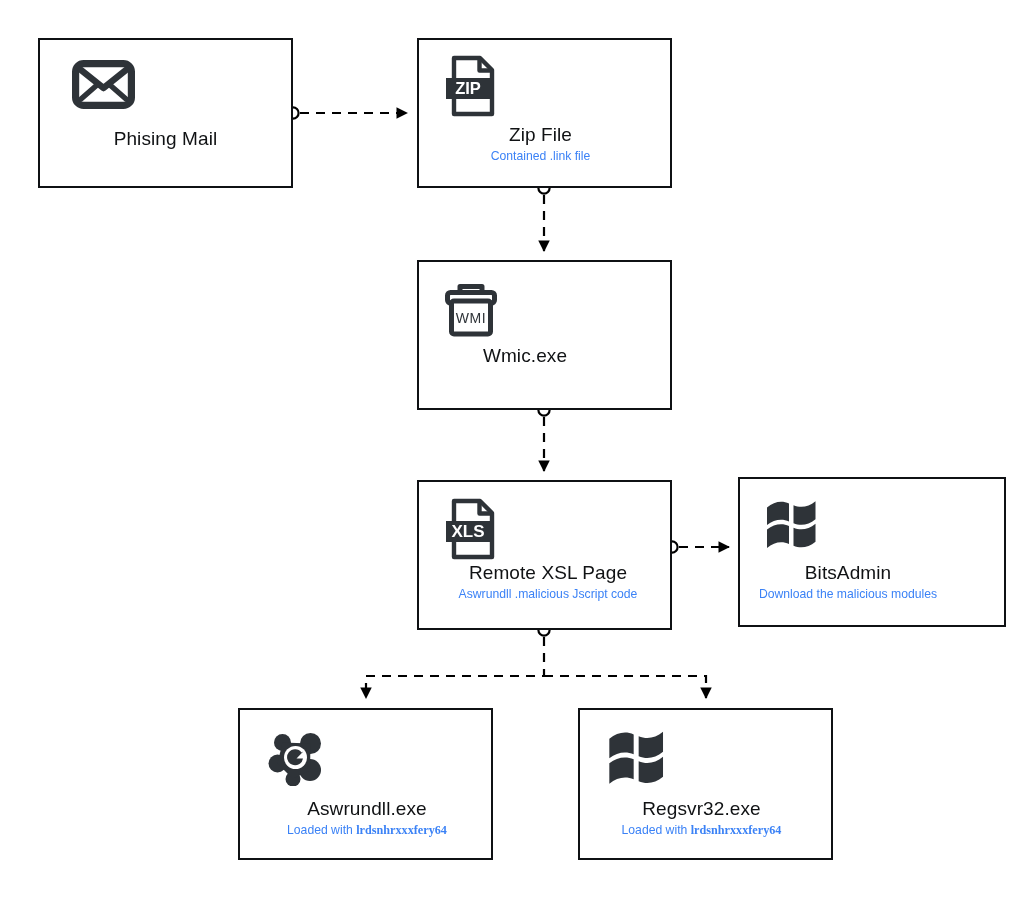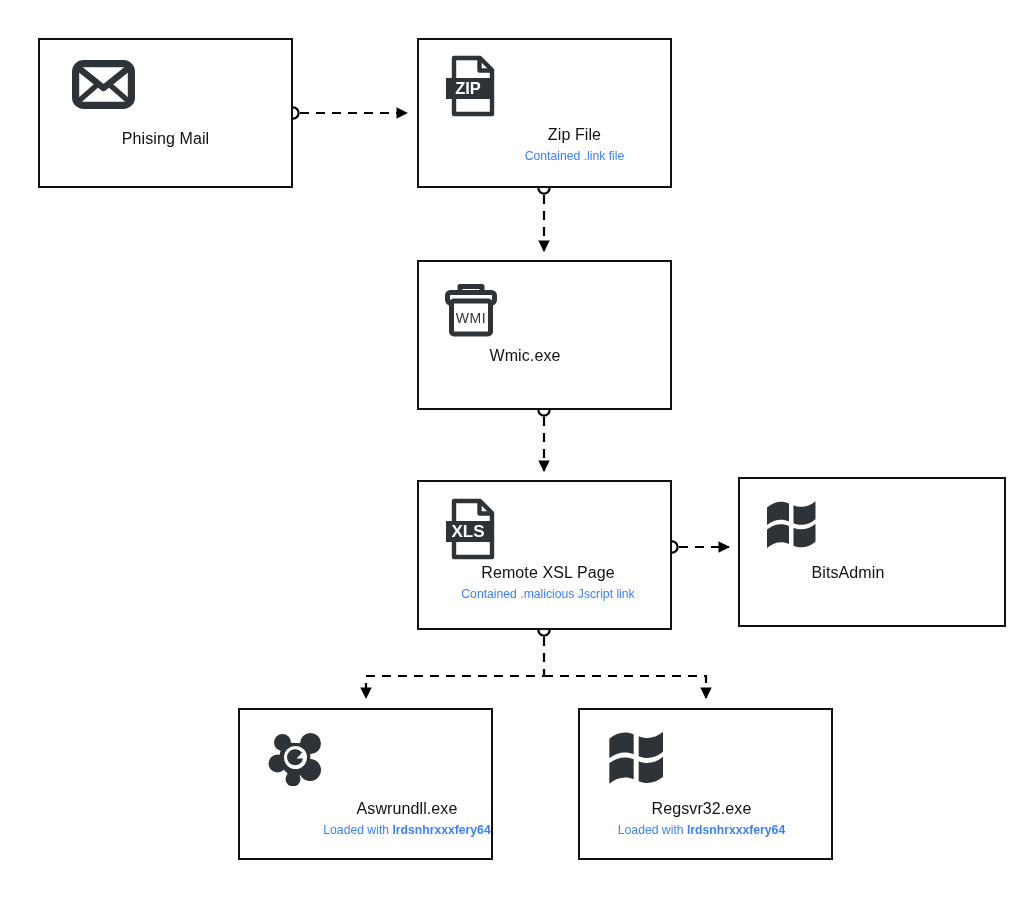--- a/index.html
+++ b/index.html
@@ -44,37 +44,38 @@
   }
   .node-text {
     position: absolute;
     left: 0;
     right: 0;
     text-align: center;
     padding: 0 6px;
     box-sizing: border-box;
   }
   .node-title {
-    font-size: 16px;
+    font-size: 19px;
     line-height: 22px;
     color: #101214;
     font-weight: 400;
     letter-spacing: 0.1px;
     white-space: nowrap;
   }
   .node-sub {
     font-size: 12.2px;
     line-height: 16px;
     color: #3b82f6;
     font-weight: 400;
     margin-top: 2px;
     white-space: nowrap;
   }
   .node-sub b {
     font-weight: 700;
+    font-family: Liberation Serif, serif;
   }
   
   #node-phishing-mail { left: 38px;  top: 38px;  width: 255px; height: 150px; }
   #node-zip-file      { left: 417px; top: 38px;  width: 255px; height: 150px; }
   #node-wmic          { left: 417px; top: 260px; width: 255px; height: 150px; }
   #node-remote-xsl    { left: 417px; top: 480px; width: 255px; height: 150px; }
   #node-bitsadmin     { left: 738px; top: 477px; width: 268px; height: 150px; }
   #node-aswrundll     { left: 238px; top: 708px; width: 255px; height: 152px; }
   #node-regsvr32      { left: 578px; top: 708px; width: 255px; height: 152px; }
 
@@ -148,21 +149,21 @@
   </div>
 
   <div class="node" id="node-zip-file">
   </div>
   <svg class="node-icon ic-zip" width="56" height="62" viewBox="0 0 56 62" xmlns="http://www.w3.org/2000/svg">
     <path d="M 11 3 L 37 3 L 49 15 L 49 59 L 11 59 Z" fill="#ffffff" stroke="#2e3338" stroke-width="4.4" stroke-linejoin="round"></path>
     <path d="M 36.5 3.6 L 36.5 15.5 L 48.4 15.5" fill="none" stroke="#2e3338" stroke-width="4.4" stroke-linejoin="round"></path>
     <rect x="3" y="23" width="44" height="21" fill="#2e3338"></rect>
     <text x="25" y="39.2" font-family="'Liberation Sans', sans-serif" font-size="16.5" font-weight="700" fill="#ffffff" text-anchor="middle">ZIP</text>
   </svg>
-  <div class="node-text t-zip" style="left:432px; width:285px;">
+  <div class="node-text t-zip" style="left:398px; width:285px;">
     <div class="node-title">Zip File</div>
     <div class="node-sub">Contained .link file</div>
   </div>
 
   <div class="node" id="node-wmic">
   </div>
   <svg class="node-icon ic-wmi" width="56" height="56" viewBox="0 0 56 56" xmlns="http://www.w3.org/2000/svg">
     <path d="M 17 9 L 17 3.5 L 39 3.5 L 39 9" fill="none" stroke="#2e3338" stroke-width="5" stroke-linejoin="round"></path>
     <rect x="4.5" y="9.5" width="47" height="10.5" rx="3" ry="3" fill="none" stroke="#2e3338" stroke-width="5"></rect>
     <rect x="8.5" y="18" width="39" height="33" rx="2.5" ry="2.5" fill="#ffffff" stroke="#2e3338" stroke-width="5"></rect>
@@ -175,51 +176,52 @@
   <div class="node" id="node-remote-xsl">
   </div>
   <svg class="node-icon ic-xls" width="56" height="62" viewBox="0 0 56 62" xmlns="http://www.w3.org/2000/svg">
     <path d="M 11 3 L 37 3 L 49 15 L 49 59 L 11 59 Z" fill="#ffffff" stroke="#2e3338" stroke-width="4.4" stroke-linejoin="round"></path>
     <path d="M 36.5 3.6 L 36.5 15.5 L 48.4 15.5" fill="none" stroke="#2e3338" stroke-width="4.4" stroke-linejoin="round"></path>
     <rect x="3" y="23" width="44" height="21" fill="#2e3338"></rect>
     <text x="25" y="39.4" font-family="'Liberation Sans', sans-serif" font-size="17" font-weight="700" fill="#ffffff" text-anchor="middle">XLS</text>
   </svg>
   <div class="node-text t-remote" style="left:417px; width:262px;">
     <div class="node-title">Remote XSL Page</div>
-    <div class="node-sub">Contained .malicious Jscript link</div>
+    <div class="node-sub">Aswrundll .malicious Jscript code</div>
   </div>
 
   <div class="node" id="node-bitsadmin">
   </div>
   <svg class="node-icon ic-win-bits" width="56" height="52" viewBox="0 0 56 52" xmlns="http://www.w3.org/2000/svg">
     <path d="M 3 10.5 C 10 4.5 18 3.5 25 6.5 L 25 24.5 C 18 21.5 10 22.5 3 28 Z" fill="#2e3338"></path>
     <path d="M 29.5 8.2 C 36.5 11.2 44.5 10.2 51.5 4.2 L 51.5 22.2 C 44.5 28.2 36.5 29.2 29.5 26.2 Z" fill="#2e3338"></path>
     <path d="M 3 32.5 C 10 27 18 26 25 29 L 25 47 C 18 44 10 45 3 51 Z" fill="#2e3338"></path>
     <path d="M 29.5 30.7 C 36.5 33.7 44.5 32.7 51.5 26.7 L 51.5 44.7 C 44.5 50.7 36.5 51.7 29.5 48.7 Z" fill="#2e3338"></path>
   </svg>
   <div class="node-text t-bitsadmin" style="left:700px; width:296px;">
     <div class="node-title">BitsAdmin</div>
+    <div class="node-sub">Download the malicious modules</div>
   </div>
 
   <div class="node" id="node-aswrundll">
   </div>
   <svg class="node-icon ic-avast" width="60" height="56" viewBox="0 0 60 56" xmlns="http://www.w3.org/2000/svg">
     <g fill="#2e3338">
       <circle cx="16.5" cy="12.5" r="8.5"></circle>
       <circle cx="44.5" cy="13.5" r="10.5"></circle>
       <circle cx="11.5" cy="33.5" r="9"></circle>
       <circle cx="44" cy="40" r="11"></circle>
       <circle cx="27" cy="49" r="7.5"></circle>
       <path d="M 16.5 12.5 L 44.5 13.5 L 44 40 L 27 49 L 11.5 33.5 Z"></path>
       <path d="M 20 20 L 40 18 L 42 38 L 22 40 Z"></path>
     </g>
     <circle cx="29.5" cy="27.5" r="11.5" fill="#ffffff"></circle>
     <path d="M 35.5 22.5 A 8 8 0 1 0 37 28.5 L 30.5 28.5 L 37.3 21.4 Z" fill="#2e3338"></path>
   </svg>
-  <div class="node-text t-aswrundll" style="left:238px; width:258px;margin-left:40px;">
+  <div class="node-text t-aswrundll" style="left:238px; width:258px;">
     <div class="node-title">Aswrundll.exe</div>
     <div class="node-sub"><span>Loaded with </span><b>lrdsnhrxxxfery64</b></div>
   </div>
 
   <div class="node" id="node-regsvr32">
   </div>
   <svg class="node-icon ic-win-regs" width="62" height="58" viewBox="0 0 56 52" xmlns="http://www.w3.org/2000/svg">
     <path d="M 3 10.5 C 10 4.5 18 3.5 25 6.5 L 25 24.5 C 18 21.5 10 22.5 3 28 Z" fill="#2e3338"></path>
     <path d="M 29.5 8.2 C 36.5 11.2 44.5 10.2 51.5 4.2 L 51.5 22.2 C 44.5 28.2 36.5 29.2 29.5 26.2 Z" fill="#2e3338"></path>
     <path d="M 3 32.5 C 10 27 18 26 25 29 L 25 47 C 18 44 10 45 3 51 Z" fill="#2e3338"></path>

